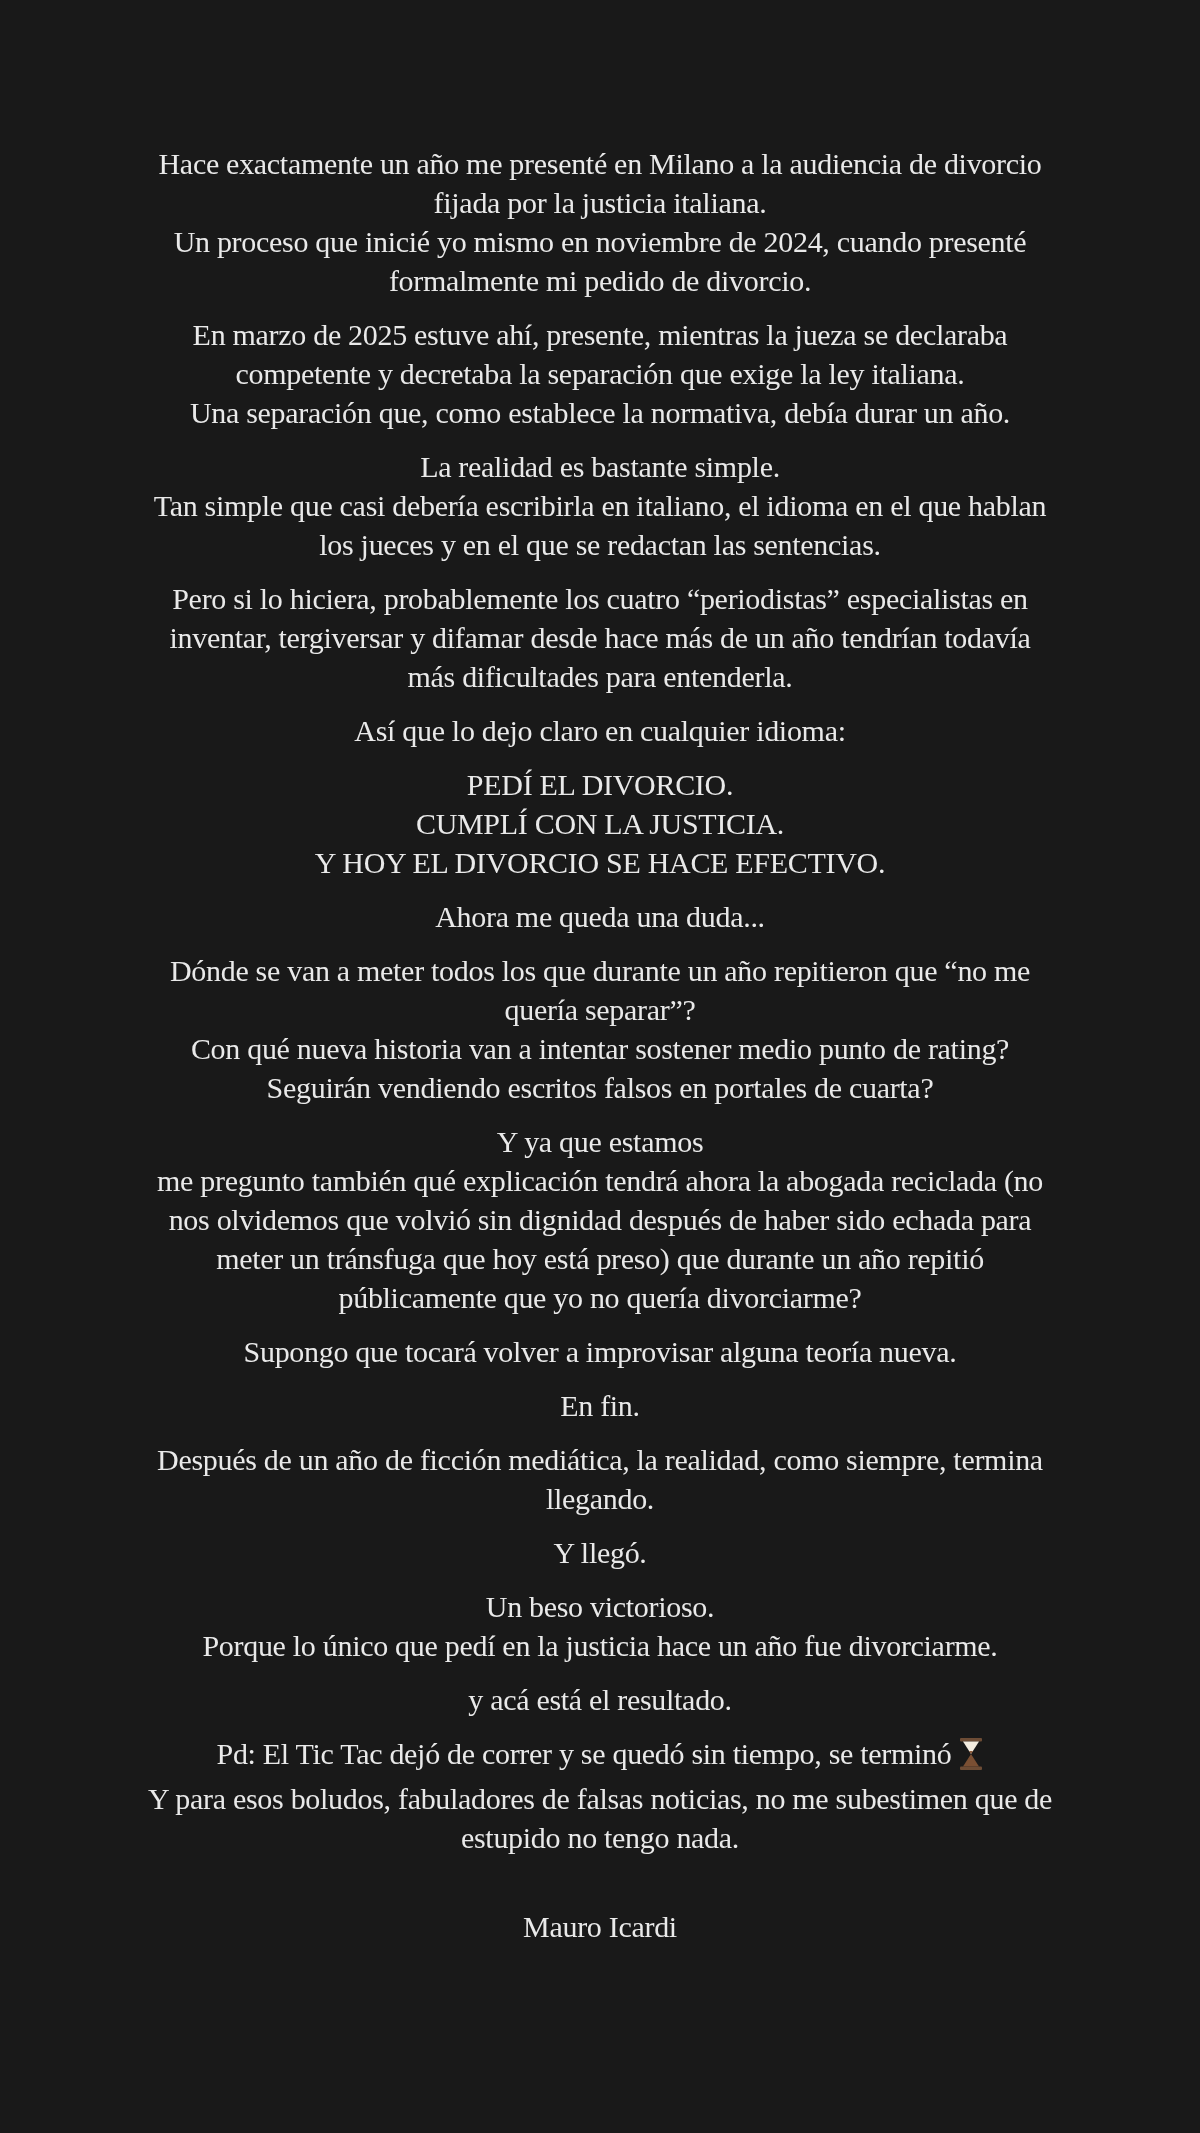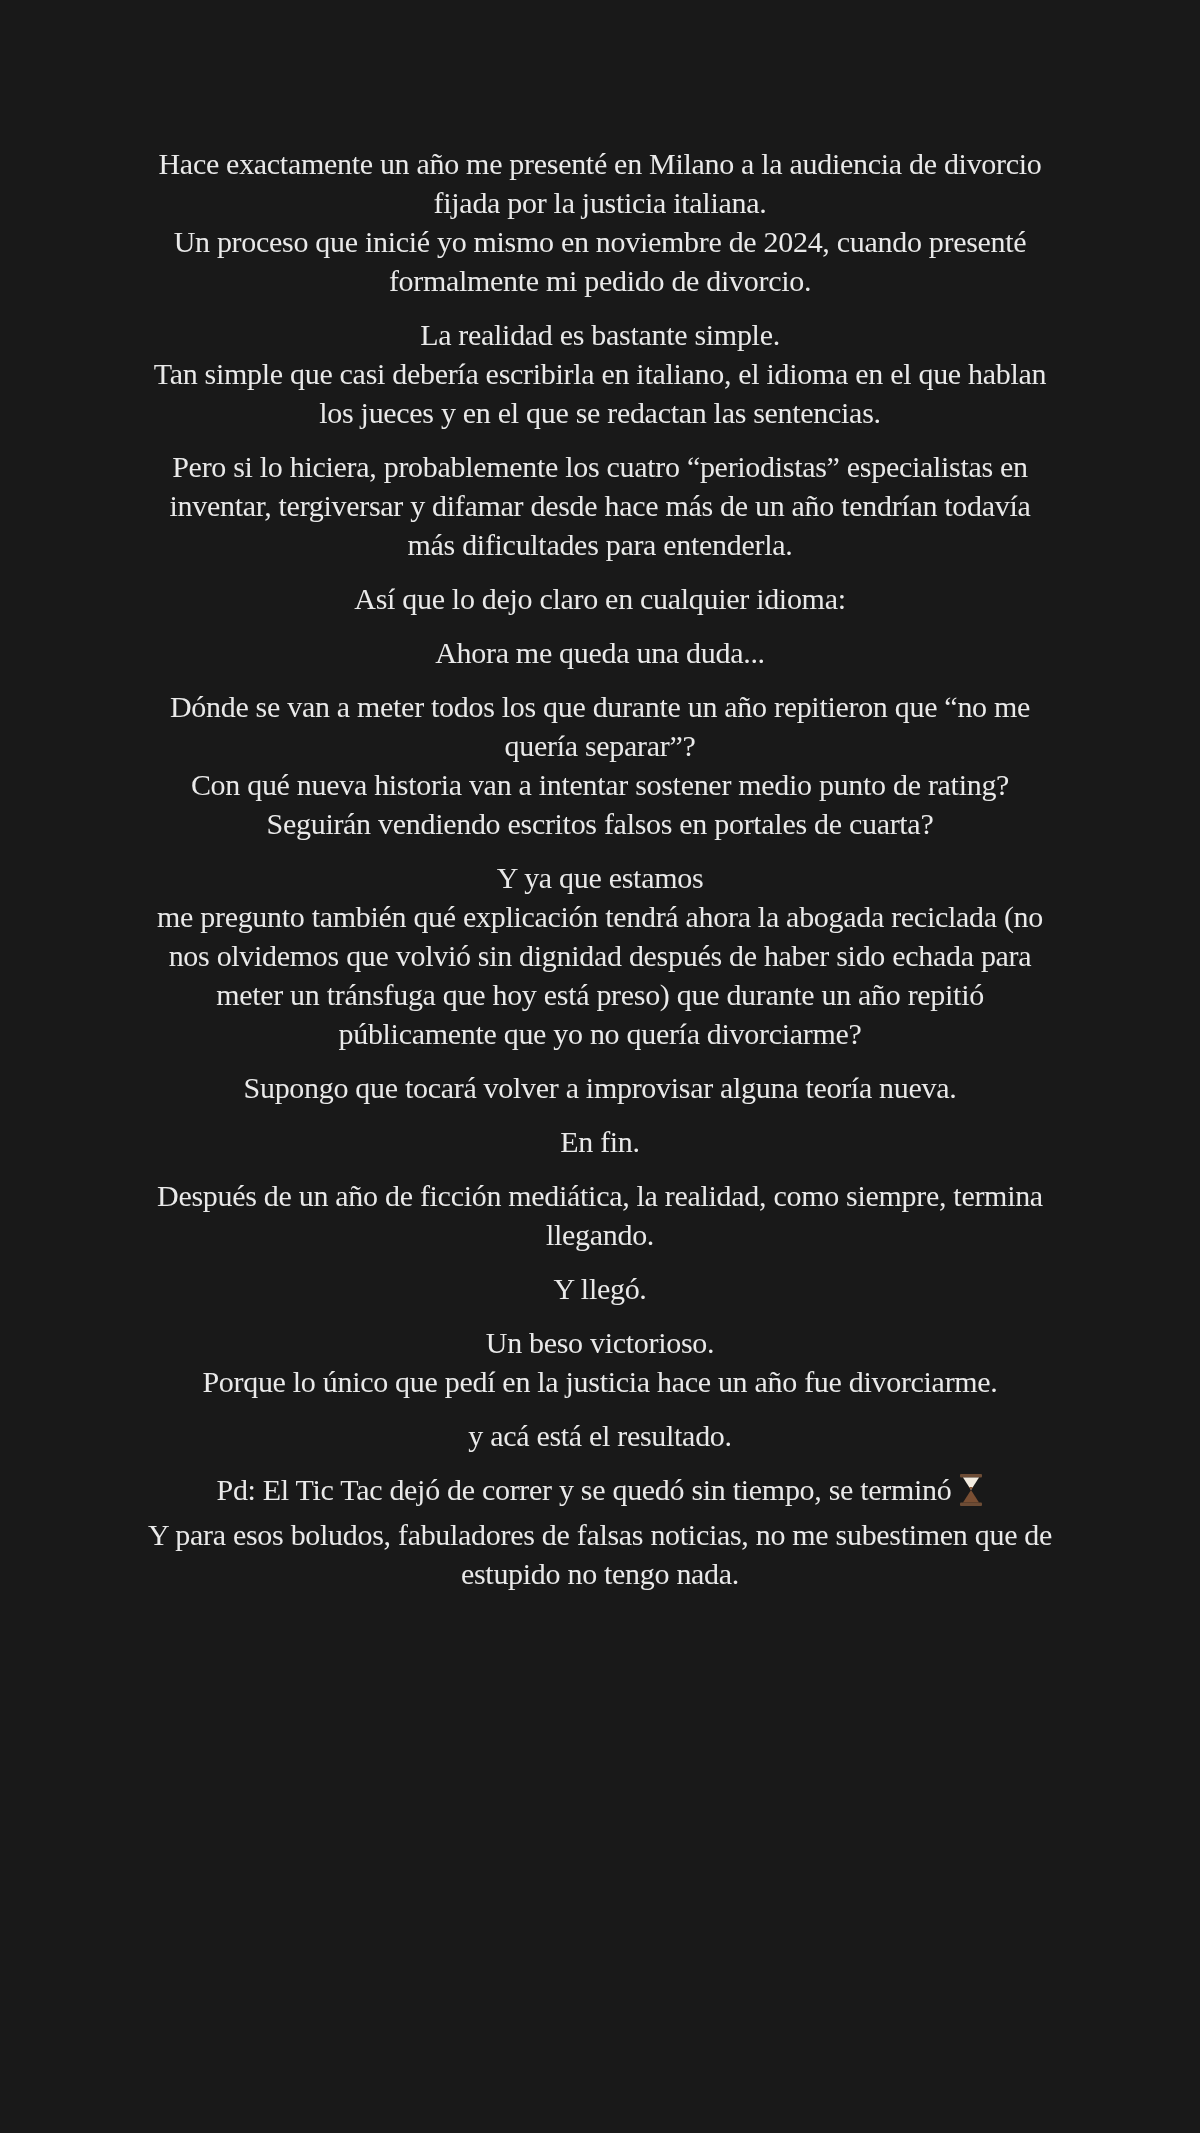--- a/index.html
+++ b/index.html
@@ -52,27 +52,33 @@
 </style>
 </head>
 <body>
 
 <div class="page">
 
   <div class="para">Hace exactamente un año me presenté en Milano a la audiencia de divorcio
 fijada por la justicia italiana.
 Un proceso que inicié yo mismo en noviembre de 2024, cuando presenté
 formalmente mi pedido de divorcio.</div>
+  <div class="para">En marzo de 2025 estuve ahí, presente, mientras la jueza se declaraba
+competente y decretaba la separación que exige la ley italiana.
+Una separación que, como establece la normativa, debía durar un año.</div>
   <div class="para">La realidad es bastante simple.
 Tan simple que casi debería escribirla en italiano, el idioma en el que hablan
 los jueces y en el que se redactan las sentencias.</div>
   <div class="para">Pero si lo hiciera, probablemente los cuatro “periodistas” especialistas en
 inventar, tergiversar y difamar desde hace más de un año tendrían todavía
 más dificultades para entenderla.</div>
   <div class="para">Así que lo dejo claro en cualquier idioma:</div>
+  <div class="para">PEDÍ EL DIVORCIO.
+CUMPLÍ CON LA JUSTICIA.
+Y HOY EL DIVORCIO SE HACE EFECTIVO.</div>
   <div class="para">Ahora me queda una duda...</div>
   <div class="para">Dónde se van a meter todos los que durante un año repitieron que “no me
 quería separar”?
 Con qué nueva historia van a intentar sostener medio punto de rating?
 Seguirán vendiendo escritos falsos en portales de cuarta?</div>
   <div class="para">Y ya que estamos
 me pregunto también qué explicación tendrá ahora la abogada reciclada (no
 nos olvidemos que volvió sin dignidad después de haber sido echada para
 meter un tránsfuga que hoy está preso) que durante un año repitió
 públicamente que yo no quería divorciarme?</div>
@@ -90,14 +96,15 @@
         <rect x="1" y="0" width="22" height="3.5" rx="1" fill="#6d4c35"></rect>
         <rect x="1" y="28.5" width="22" height="3.5" rx="1" fill="#6d4c35"></rect>
         <path d="M4,3.5 L20,3.5 L12,16 Z" fill="#f3ece0"></path>
         <path d="M10,13 L14,13 L12,16 Z" fill="#8a5a3a"></path>
         <path d="M4,28.5 L20,28.5 L12,16 Z" fill="#7a4f33"></path>
       </svg></span>
     <div class="ps-rest">Y para esos boludos, fabuladores de falsas noticias, no me subestimen que de
 estupido no tengo nada.</div>
   </div>
 
+  <div class="signature">Mauro Icardi</div>
 
 </div>
 
 </body></html>

